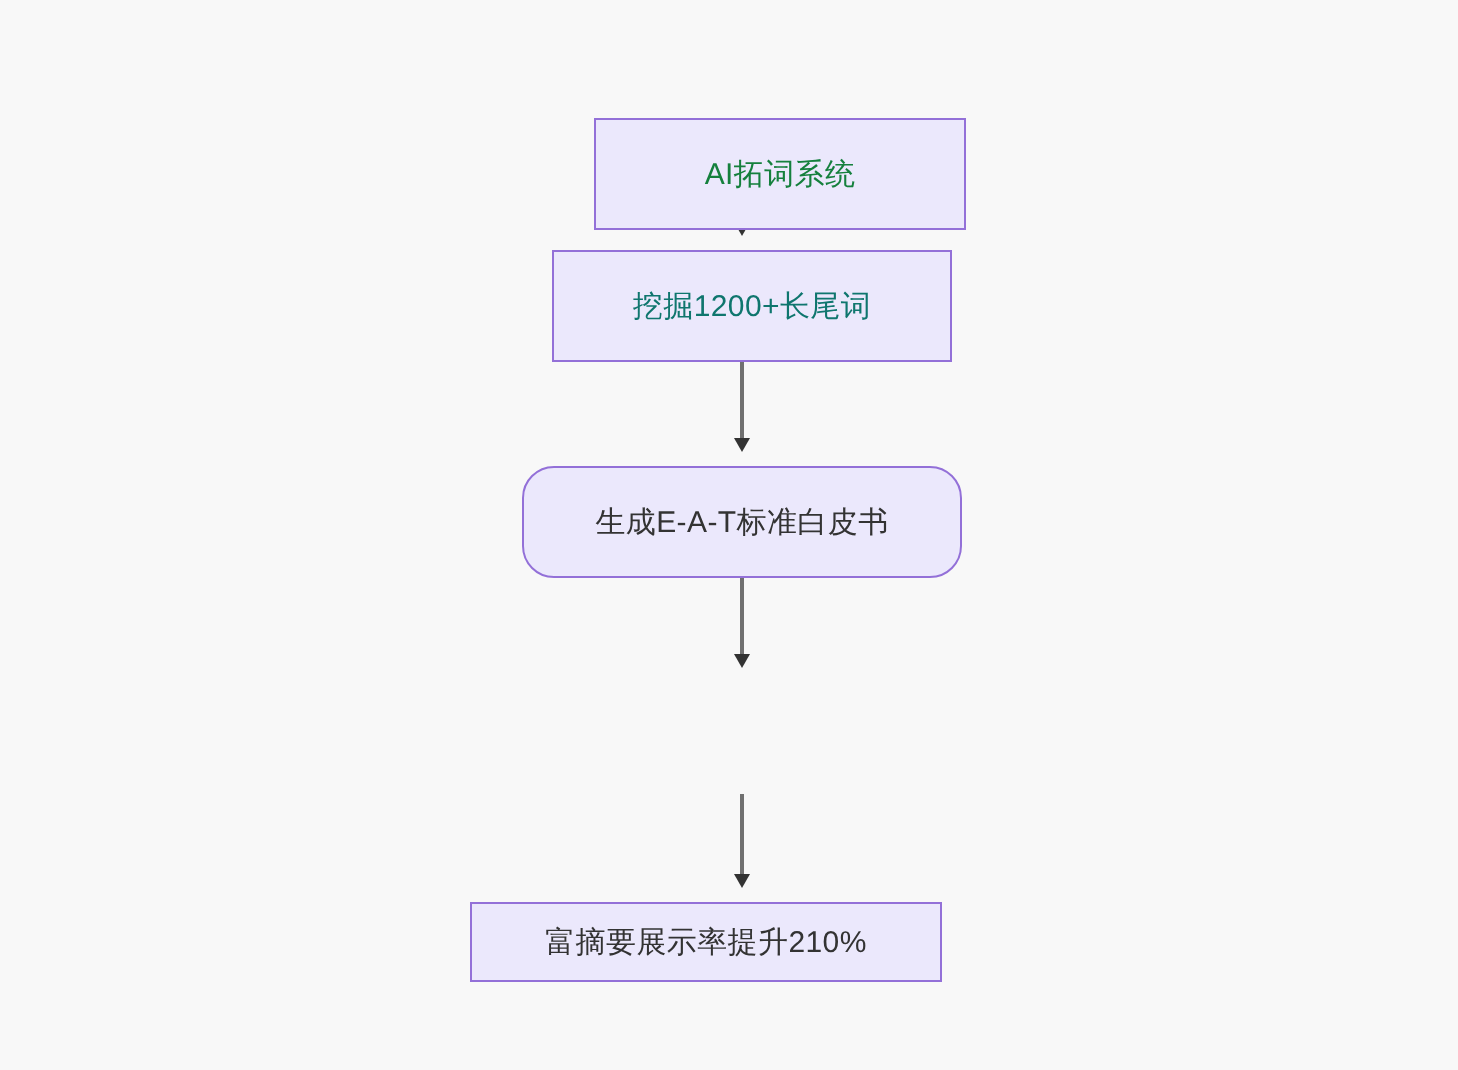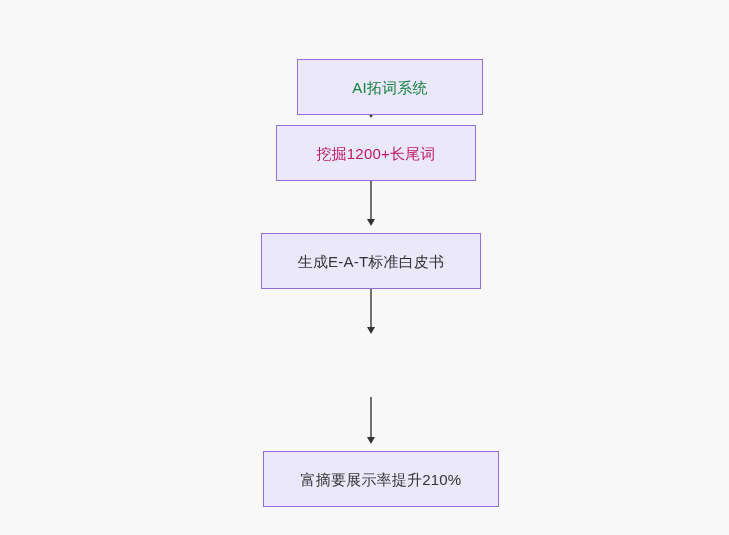--- a/index.html
+++ b/index.html
@@ -73,23 +73,23 @@
     <div class="edge-head" style="top: 38px; border-top-color: rgb(51, 51, 51);"></div>
   </div>
   <div class="edge" style="left: 370px; top: 397px; width: 2px; height: 47px;">
     <div class="edge-line" style="height: 41px; background: rgb(112, 112, 112);"></div>
     <div class="edge-head" style="top: 40px; border-top-color: rgb(51, 51, 51);"></div>
   </div>
 
   <div class="node" style="left: 297px; top: 15px; width: 186px; height: 56px; background: rgb(235, 232, 252); border-color: rgb(147, 112, 216); color: #15803d; margin-top: 44px;">
     <span class="node-label">AI拓词系统</span>
   </div>
-  <div class="node" style="left: 276px; top: 125px; width: 200px; height: 56px; background: rgb(235, 232, 252); border-color: rgb(147, 112, 216); color: #be185d;">
+  <div class="node" style="left: 276px; top: 125px; width: 200px; height: 56px; background: rgb(235, 232, 252); border-color: rgb(147, 112, 216); color: #0f766e;">
     <span class="node-label">挖掘1200+长尾词</span>
   </div>
-  <div class="node" style="left: 261px; top: 233px; width: 220px; height: 56px; background: rgb(235, 232, 252); border-color: rgb(147, 112, 216); color: rgb(51, 51, 51);">
+  <div class="node" style="left: 261px; top: 233px; width: 220px; height: 56px; background: rgb(235, 232, 252); border-color: rgb(147, 112, 216); color: rgb(51, 51, 51); border-radius: 16px;">
     <span class="node-label">生成E-A-T标准白皮书</span>
   </div>
-  <div class="node" style="left: 263px; top: 451px; width: 236px; height: 56px; background: rgb(235, 232, 252); border-color: rgb(147, 112, 216); color: rgb(51, 51, 51);">
+  <div class="node" style="left: 235px; top: 451px; width: 236px; height: 40px; background: rgb(235, 232, 252); border-color: rgb(147, 112, 216); color: rgb(51, 51, 51);">
     <span class="node-label">富摘要展示率提升210%</span>
   </div>
 
 </div>
 
 </body></html>

